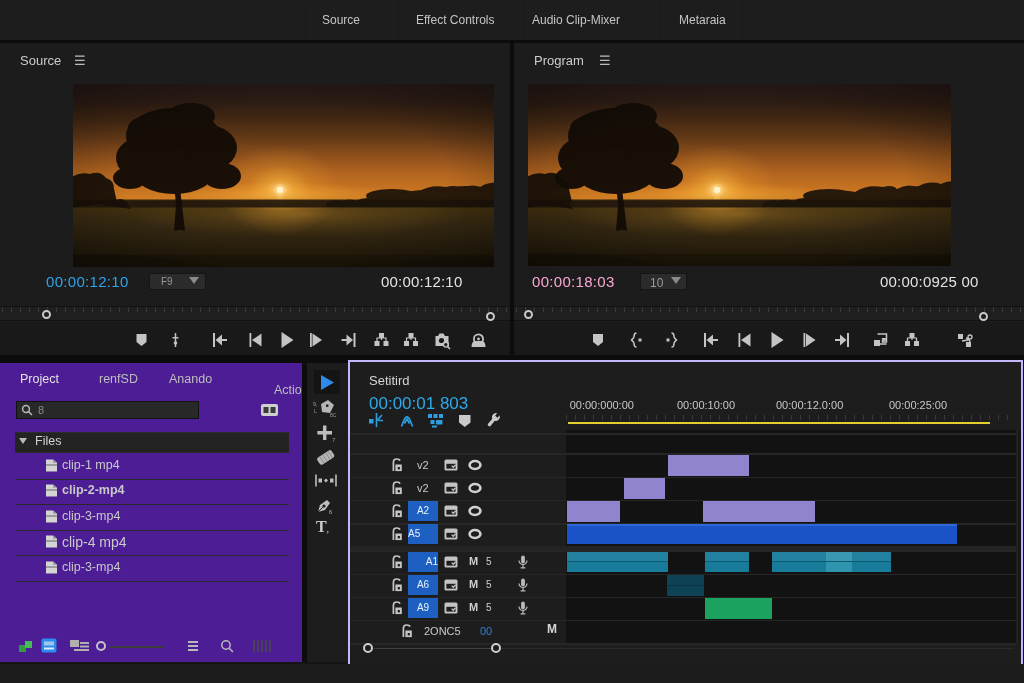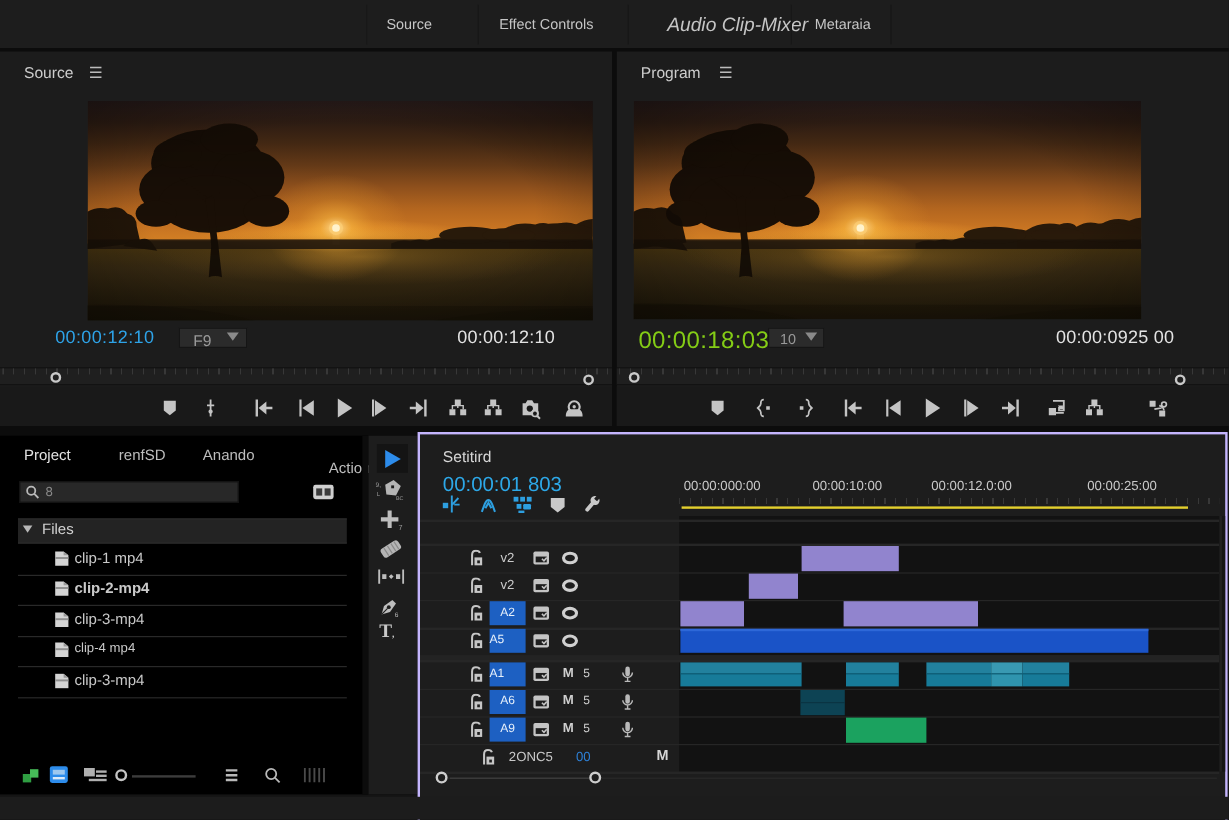--- a/index.html
+++ b/index.html
@@ -17,21 +17,21 @@
 <body>
 <div id="stage">
 
   <div class="abs" style="left:0;top:43px;width:3px;height:312px;background:#121212;"></div>
   <div class="abs" style="left:1021px;top:43px;width:3px;height:312px;background:#151515;"></div>
 
   <div class="abs" style="left:0;top:0;width:1024px;height:40px;background:#1d1d1d;"></div>
   <div class="abs" style="left:0;top:40px;width:1024px;height:3px;background:#0c0c0c;"></div>
   <div class="abs txt" style="left:322px;top:13px;font-size:12px;">Source</div>
   <div class="abs txt" style="left:416px;top:13px;font-size:12px;">Effect Controls</div>
-  <div class="abs txt" style="left:556px;top:13px;font-size:16px;font-style:italic;">Audio Clip-Mixer</div>
+  <div class="abs txt" style="left:532px;top:13px;font-size:12px;">Audio Clip-Mixer</div>
   <div class="abs txt" style="left:679px;top:13px;font-size:12px;">Metaraia</div>
   <div class="abs" style="left:305px;top:4px;width:1px;height:33px;background:#181818;"></div>
   <div class="abs" style="left:398px;top:4px;width:1px;height:33px;background:#171717;"></div>
   <div class="abs" style="left:523px;top:4px;width:1px;height:33px;background:#171717;"></div>
   <div class="abs" style="left:659px;top:4px;width:1px;height:33px;background:#171717;"></div>
   <div class="abs" style="left:742px;top:4px;width:1px;height:33px;background:#171717;"></div>
 
   <div class="abs" id="srcPanel" style="left:0;top:43px;width:510px;height:312px;background:#1c1c1c;">
     <div class="abs txt" style="left:20px;top:10px;font-size:13px;color:#cccccc;">Source</div>
     <div class="abs" style="left:74px;top:13px;width:13px;height:10px;color:#bbbbbb;font-size:13px;line-height:10px;">☰</div>
@@ -109,21 +109,21 @@
  </g>
  <ellipse cx="14" cy="200" rx="150" ry="30" fill="#150f06" opacity="0.35"></ellipse>
  <ellipse cx="421" cy="201" rx="170" ry="28" fill="#150f06" opacity="0.3"></ellipse>
  <rect x="0" y="171" width="421" height="12" fill="#150f06" opacity="0.4"></rect>
  <rect x="0" y="0" width="421" height="183" fill="url(#vig1)"></rect>
 </svg>
     </div>
 
     <div class="abs" style="left:46px;top:230px;font-size:15px;letter-spacing:0.3px;color:#2ea3e8;">00:00:12:10</div>
     <div class="abs" style="left:149px;top:230px;width:57px;height:17px;background:#2b2b2b;border:1px solid #151515;">
-      <span style="position:absolute;left:11px;top:2px;font-size:13px;color:#999;">F9</span>
+      <span style="position:absolute;left:11px;top:2px;font-size:10px;color:#999;">F9</span>
       <span style="position:absolute;right:6px;top:3px;width:0;height:0;border-left:5px solid transparent;border-right:5px solid transparent;border-top:7px solid #8a8a8a;"></span>
     </div>
     <div class="abs" style="left:381px;top:230px;font-size:15px;letter-spacing:0.2px;color:#e3e3e3;">00:00:12:10</div>
 
     <div class="abs" style="left:0;top:263px;width:510px;height:15px;background:#1f1f1f;border-top:1px solid #121212;border-bottom:1px solid #121212;"></div>
     <div class="abs tickband" id="srcTicks" style="left:2px;top:264px;width:506px;height:5px;"></div>
     <div class="abs srcknob" style="left:42px;top:267px;"></div>
     <div class="abs srcknob" style="left:486px;top:269px;"></div>
 
     <div class="abs" id="srcTransport" style="left:0;top:279px;width:510px;height:33px;background:#191919;">
@@ -257,21 +257,21 @@
   <ellipse cx="62" cy="44" rx="20" ry="12"></ellipse>
   <path d="M88 147 L90 121 C89 106 87 96 85 82 L91 79 L93 82 C93 96 94 106 96 121 L99 147 Q93 145 88 147 Z"></path>
   <path d="M85 84 L63 64 L86 80 Z M92 82 L115 58 L94 80 Z"></path>
  </g>
  <ellipse cx="14" cy="199" rx="150" ry="30" fill="#150f06" opacity="0.35"></ellipse>
  <ellipse cx="423" cy="200" rx="170" ry="28" fill="#150f06" opacity="0.3"></ellipse>
  <rect x="0" y="170" width="423" height="12" fill="#150f06" opacity="0.4"></rect>
  <rect x="0" y="0" width="423" height="182" fill="url(#vig2)"></rect>
 </svg>
     </div>
-    <div class="abs" style="left:18px;top:230px;font-size:20px;letter-spacing:0.3px;color:#84cc16;">00:00:18:03</div>
+    <div class="abs" style="left:18px;top:230px;font-size:15px;letter-spacing:0.3px;color:#f9a8d4;">00:00:18:03</div>
     <div class="abs" style="left:126px;top:230px;width:47px;height:17px;background:#2b2b2b;border:1px solid #151515;">
       <span style="position:absolute;left:9px;top:2px;font-size:12px;color:#999;">10</span>
       <span style="position:absolute;right:5px;top:3px;width:0;height:0;border-left:5px solid transparent;border-right:5px solid transparent;border-top:7px solid #8a8a8a;"></span>
     </div>
     <div class="abs" style="left:366px;top:230px;font-size:15px;letter-spacing:0.2px;color:#e3e3e3;">00:00:0925 00</div>
     <div class="abs" style="left:0;top:263px;width:510px;height:15px;background:#1f1f1f;border-top:1px solid #121212;border-bottom:1px solid #121212;"></div>
     <div class="abs tickband" id="prgTicks" style="left:2px;top:264px;width:506px;height:5px;"></div>
     <div class="abs srcknob" style="left:10px;top:267px;"></div>
     <div class="abs srcknob" style="left:465px;top:269px;"></div>
     <div class="abs" id="prgTransport" style="left:0;top:279px;width:510px;height:33px;background:#191919;">
@@ -323,21 +323,21 @@
             <path d="M1 2 h5 v5 h-5 z"></path>
             <path d="M-3 1 l6 -1 m-2 -2 a5 5 0 0 1 4 4" stroke="#c4c4c4" stroke-width="1.4" fill="none"></path>
             <circle cx="5" cy="-3" r="2" fill="none" stroke="#c4c4c4" stroke-width="1.4"></circle>
           </g>
       </svg>
     </div>
   </div>
 
   <div class="abs" style="left:0;top:355px;width:1024px;height:8px;background:#0c0c0c;"></div>
 
-  <div class="abs" id="projPanel" style="left:0;top:363px;width:360px;height:299px;background:#000000;">
+  <div class="abs" id="projPanel" style="left:0;top:363px;width:360px;height:299px;background:#4c1d95;">
     <div class="abs" style="left:20px;top:9px;font-size:12.5px;color:#e2e2e2;">Project</div>
     <div class="abs" style="left:99px;top:9px;font-size:12.5px;color:#bdbdbd;">renfSD</div>
     <div class="abs" style="left:169px;top:9px;font-size:12.5px;color:#bdbdbd;">Anando</div>
     <div class="abs" style="left:238px;top:20px;font-size:12.5px;color:#bdbdbd;margin-left:36px;">Actions</div>
 
     <div class="abs" style="left:16px;top:38px;width:183px;height:18px;background:#282828;border:1px solid #111;"></div>
     <svg class="ic" style="left:21px;top:41px;" width="12" height="12">
         <circle cx="5" cy="5" r="3.4" fill="none" stroke="#b9b9b9" stroke-width="1.5"></circle>
         <path d="M7.6 7.6 L11 11" stroke="#b9b9b9" stroke-width="1.5"></path>
       </svg>
@@ -371,21 +371,21 @@
         <path d="M8 0.5 L8 3.8 L12 3.8 Z" fill="#999999"></path>
         <rect x="1" y="5.2" width="11" height="1.6" fill="#8f8f8f"></rect>
       </svg>
     <div class="abs" style="left:62px;top:145.8px;font-size:12.5px;color:#c9c9c9;">clip-3-mp4</div>
     <div class="abs" style="left:15px;top:192.0px;width:274px;height:1px;background:#292929;"></div>
     <svg class="ic" style="left:45px;top:172.2px;" width="13" height="13">
         <path d="M1 0.5 h7 L12 3.8 V12.5 H1 Z" fill="#d4d4d4"></path>
         <path d="M8 0.5 L8 3.8 L12 3.8 Z" fill="#999999"></path>
         <rect x="1" y="5.2" width="11" height="1.6" fill="#8f8f8f"></rect>
       </svg>
-    <div class="abs" style="left:62px;top:171.2px;font-size:11px;color:#c9c9c9;">clip-4 mp4</div>
+    <div class="abs" style="left:62px;top:171.2px;font-size:14px;color:#c9c9c9;">clip-4 mp4</div>
     <div class="abs" style="left:15px;top:217.5px;width:274px;height:1px;background:#292929;"></div>
     <svg class="ic" style="left:45px;top:197.8px;" width="13" height="13">
         <path d="M1 0.5 h7 L12 3.8 V12.5 H1 Z" fill="#d4d4d4"></path>
         <path d="M8 0.5 L8 3.8 L12 3.8 Z" fill="#999999"></path>
         <rect x="1" y="5.2" width="11" height="1.6" fill="#8f8f8f"></rect>
       </svg>
     <div class="abs" style="left:62px;top:196.8px;font-size:12.5px;color:#c9c9c9;">clip-3-mp4</div>
 
     <svg class="ic" style="left:18px;top:276px;" width="16" height="15">
       <rect x="1" y="6" width="7" height="7" fill="#2f9e42"></rect>
@@ -481,21 +481,21 @@
           <g transform="rotate(40 10 8)">
             <rect x="8.7" y="4.5" width="3.2" height="11" rx="1.4" fill="#c9c9c9"></rect>
             <circle cx="10.3" cy="3.9" r="3.8" fill="#c9c9c9"></circle>
             <rect x="8.8" y="-0.5" width="3.2" height="3.8" fill="#1d1d1d"></rect>
           </g>
         </g>
 </svg>
     <div class="abs" style="left:219.7px;top:37px;font-size:11px;color:#c8c8c8;">00:00:000:00</div>
     <div class="abs" style="left:327px;top:37px;font-size:11px;color:#c8c8c8;">00:00:10:00</div>
     <div class="abs" style="left:426px;top:37px;font-size:11px;color:#c8c8c8;">00:00:12.0:00</div>
-    <div class="abs" style="left:539px;top:37px;font-size:11px;color:#c8c8c8;margin-left:17px;">00:00:25:00</div>
+    <div class="abs" style="left:539px;top:37px;font-size:11px;color:#c8c8c8;">00:00:25:00</div>
     <div class="abs tickband" style="left:216px;top:53px;width:450px;height:5px;"></div>
     <div class="abs" style="left:218px;top:60px;width:422px;height:1.8px;background:#e3cf2e;"></div>
     <div class="abs" style="left:216px;top:68px;width:450px;height:213px;background:#121212;"></div>
     <div class="abs" style="left:666.5px;top:68px;width:4.5px;height:213px;background:#161616;border-left:1px solid #2a2a2a;"></div>
     <div class="abs" style="left:0;top:71px;width:666px;height:1.5px;background:#262626;"></div>
     <div class="abs" style="left:0;top:91px;width:666px;height:1.5px;background:#262626;"></div>
     <div class="abs" style="left:0;top:114.5px;width:666px;height:1.5px;background:#262626;"></div>
     <div class="abs" style="left:0;top:137.8px;width:666px;height:1.5px;background:#262626;"></div>
     <div class="abs" style="left:0;top:161px;width:666px;height:1.5px;background:#262626;"></div>
     <div class="abs" style="left:0;top:183.5px;width:666px;height:1.5px;background:#262626;"></div>
@@ -590,21 +590,21 @@
         </g>
       </svg>
     <svg class="ic" style="left:40px;top:192.7px;" width="14" height="14">
         <g transform="translate(7,7)">
           <path d="M-3.6 6 L-3.6 -2.5 Q-3.6 -6 -0.4 -6 Q2.4 -6 2.9 -4.2" fill="none" stroke="#c6c6c6" stroke-width="1.7"></path>
           <rect x="-1.6" y="-0.5" width="6.4" height="6.6" fill="#c6c6c6"></rect>
           <rect x="0.7" y="2" width="2.2" height="2.4" fill="#1e1e1e"></rect>
         </g>
       </svg>
     <div class="abs" style="left:58px;top:189.7px;width:30px;height:20px;background:#1d60c2;">
-        <span style="position:absolute;left:0;right:0;top:4px;text-align:left;font-size:10px;color:#e8f1fb;">A1</span>
+        <span style="position:absolute;left:0;right:0;top:4px;text-align:right;font-size:10px;color:#e8f1fb;">A1</span>
       </div>
     <svg class="ic" style="left:94px;top:192.7px;" width="14" height="14">
         <g transform="translate(7,7)">
           <rect x="-6.5" y="-5.5" width="13" height="11" rx="1.5" fill="#c4c4c4"></rect>
           <rect x="-4.6" y="-1.2" width="9.2" height="4.8" fill="#1e1e1e"></rect>
           <path d="M0.6 0.6 l1.7 1.7 l2.3 -2.6" fill="none" stroke="#c4c4c4" stroke-width="1.3"></path>
         </g>
       </svg>
     <div class="abs" style="left:119px;top:192.7px;font-size:11px;font-weight:bold;color:#cfcfcf;">M</div>
     <div class="abs" style="left:136px;top:193.7px;font-size:10px;color:#cfcfcf;">5</div>

